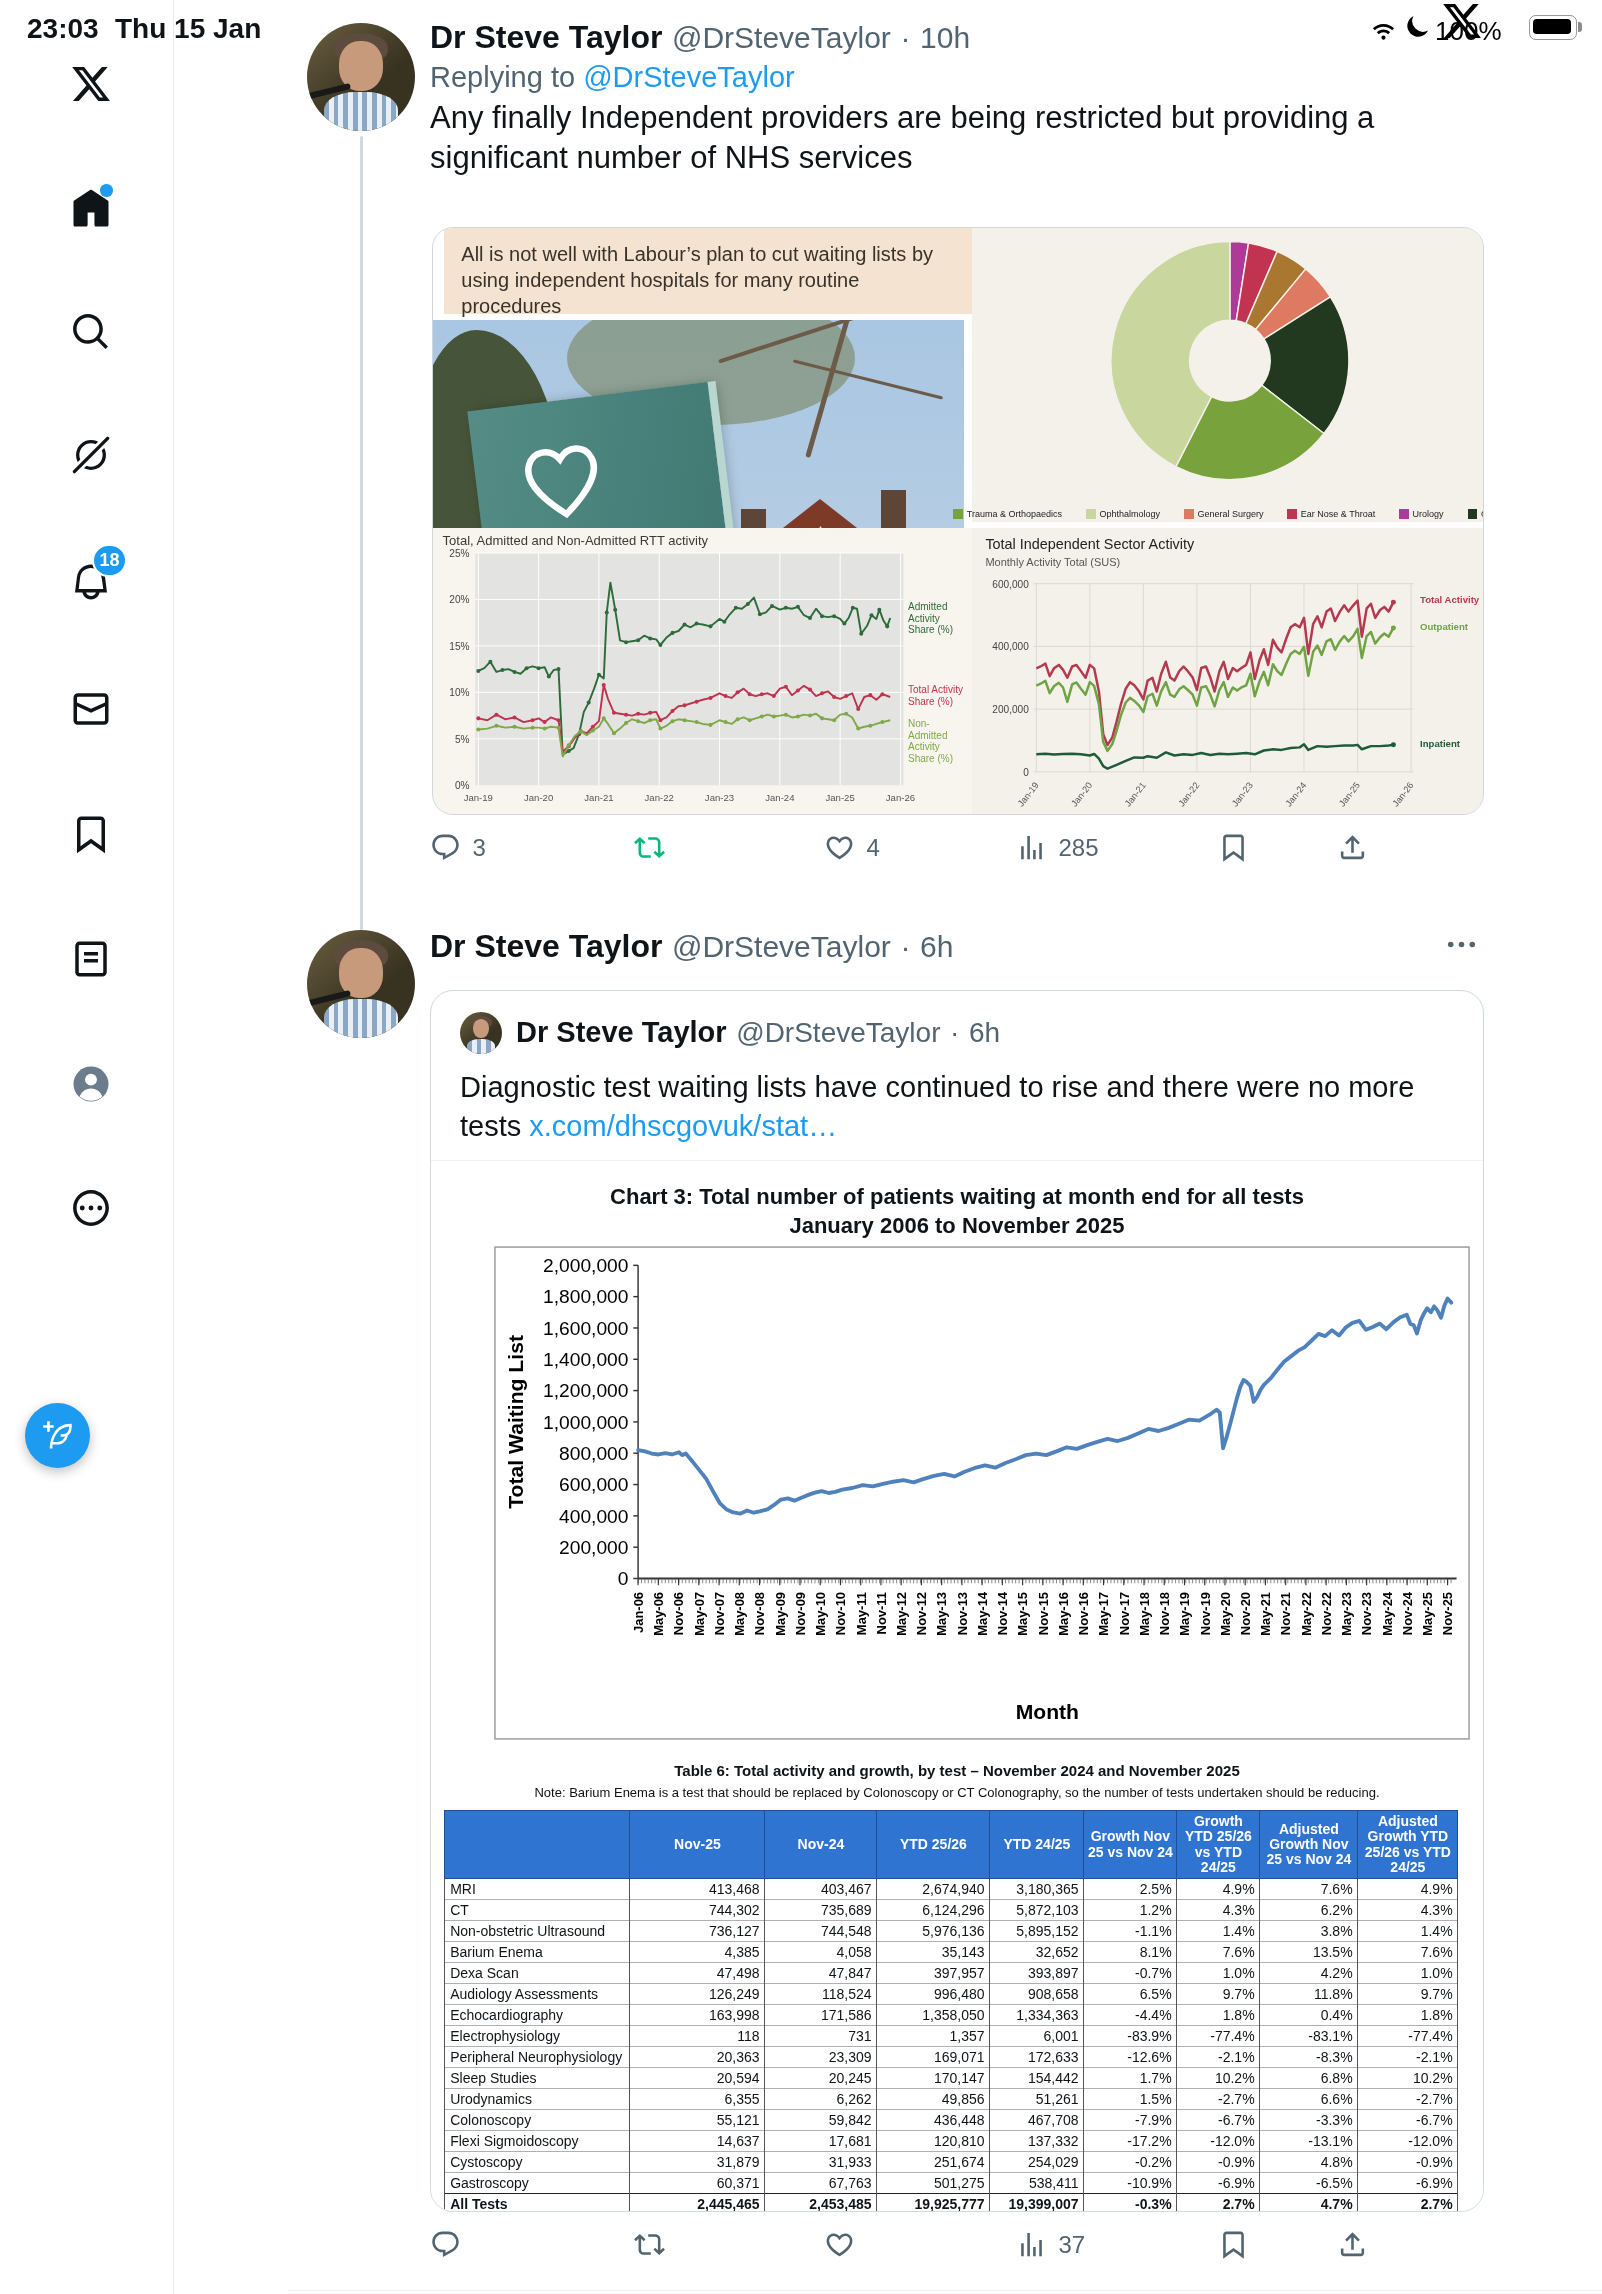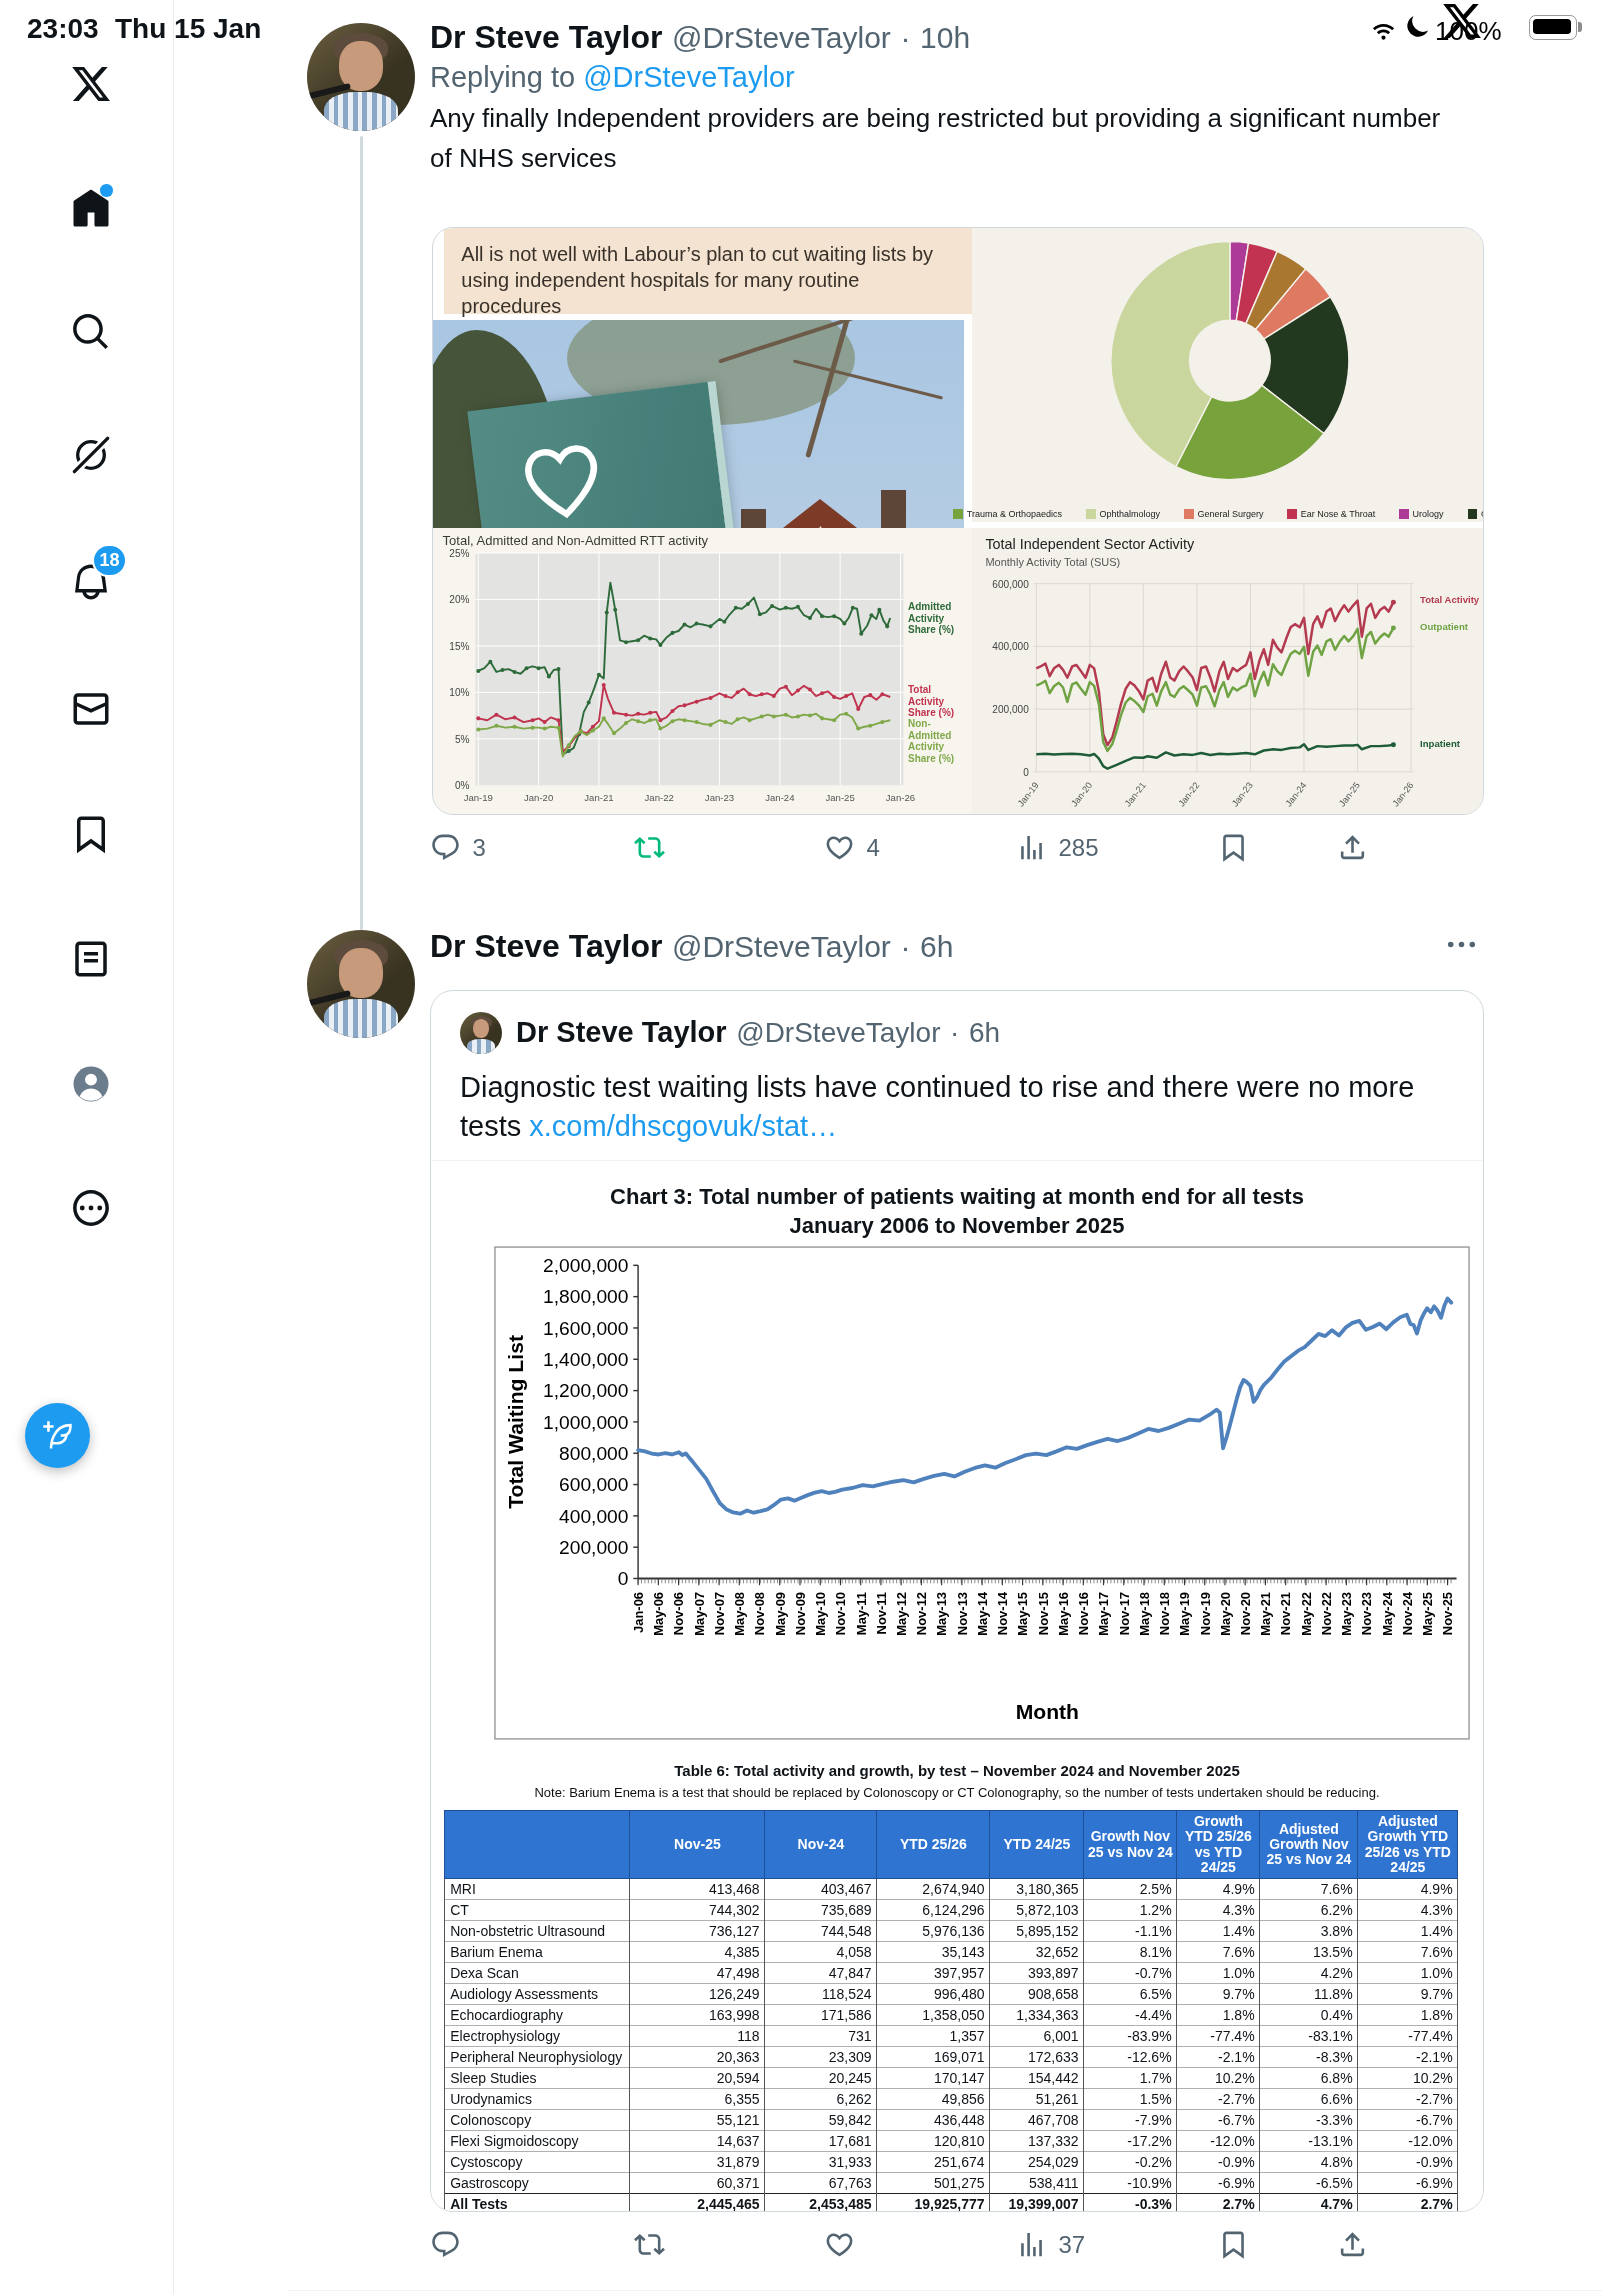--- a/index.html
+++ b/index.html
@@ -32,21 +32,21 @@
   .av-hair{position:absolute;left:25%;top:9%;width:50%;height:28%;background:#5d4b3d;border-radius:50% 50% 42% 42%;}
   .av-face{position:absolute;left:30%;top:17%;width:40%;height:46%;background:#c69a7b;border-radius:46%;}
   .av-shirt{position:absolute;left:16%;top:64%;width:68%;height:40%;border-radius:42% 42% 0 0;
             background:repeating-linear-gradient(90deg,#8aa8c5 0 4.8px,#e9eff5 4.8px 9.6px);}
   .av-mic{position:absolute;left:1%;top:60%;width:40%;height:6%;background:#191919;border-radius:3.8px;transform:rotate(-14deg);}
   .t-name{font-size:32px;font-weight:700;color:#0f1419;}
   .t-gray{font-size:30px;color:#536471;}
   .t-row{display:flex;align-items:baseline;gap:9.6px;white-space:nowrap;}
   .t-reply{font-size:29px;color:#536471;}
   .t-link{color:#1d9bf0;text-decoration:none;}
-  .t-text{font-size:26px;line-height:40px;color:#0f1419;}
+  .t-text{font-size:31px;line-height:40px;color:#0f1419;}
   .more-dots{position:absolute;left:1443px;top:926px;width:37px;height:37px;color:#536471;}
   
   .media-card{left:432px;top:227px;width:1052px;height:588px;border:1px solid #d0d7dc;border-radius:21px;
               overflow:hidden;background:#fff;box-sizing:border-box;}
   .panel-banner{position:absolute;left:0;top:0;width:531px;height:86px;background:#f4e3d1;
                 color:#39322a;font-size:20px;line-height:26px;font-weight:500;padding:13.4px 17.3px;box-sizing:border-box;margin-left:11px;}
   .panel-photo{position:absolute;left:0;top:92px;width:531px;height:496px;overflow:hidden;
                background:linear-gradient(#a9c6e2,#c3d5e6);}
   .conifer{position:absolute;left:-17.3px;top:9.6px;width:144px;height:384px;background:#46543a;
            border-radius:42% 58% 50% 50%/30% 40% 60% 60%;}
@@ -68,21 +68,21 @@
   .sign-sub{margin:23px 0 0 40px;font-size:22px;color:#e2ebe7;}
   .panel-pie{position:absolute;left:539px;top:0;width:513px;height:294px;background:#f4f1ea;}
   .pie-legend{position:absolute;left:0;bottom:2.9px;width:100%;display:flex;justify-content:center;gap:24px;}
   .pl-item{display:flex;align-items:center;gap:3.8px;font-size:9px;color:#222;white-space:nowrap;}
   .pl-sw{width:9.6px;height:9.6px;display:inline-block;}
   .panel-rtt{position:absolute;left:0;top:300px;width:549px;height:288px;background:#f8f5ef;}
   .panel-mon{position:absolute;left:539px;top:300px;width:513px;height:288px;background:#f4f1ea;}
   .chart-title-sm{position:absolute;left:9.6px;top:4.8px;font-size:13px;color:#3c3a35;}
   .mon-title{position:absolute;left:13.4px;top:7.7px;font-size:14.4px;font-weight:400;color:#222;}
   .mon-sub{position:absolute;left:13.4px;top:28px;font-size:11px;color:#555;}
-  .series-label{position:absolute;font-size:10px;font-weight:700;line-height:11.5px;width:58px;}
+  .series-label{position:absolute;font-size:10px;font-weight:400;line-height:11.5px;width:58px;}
   .series-label2{position:absolute;font-size:9.6px;font-weight:700;line-height:10.6px;width:69px;white-space:nowrap;}
   
   .eng-item{position:absolute;display:flex;align-items:center;gap:11.5px;color:#536471;}
   .eng-item svg{width:31px;height:31px;fill:currentColor;}
   .eng-count{font-size:24px;}
   .green{color:#00ba7c;}
   
   .quote-card{left:430px;top:990px;width:1054px;height:1222px;border:1px solid #cfd9de;border-radius:23px;
               overflow:hidden;background:#fff;box-sizing:border-box;}
   .q-name{font-size:29px;font-weight:700;}

